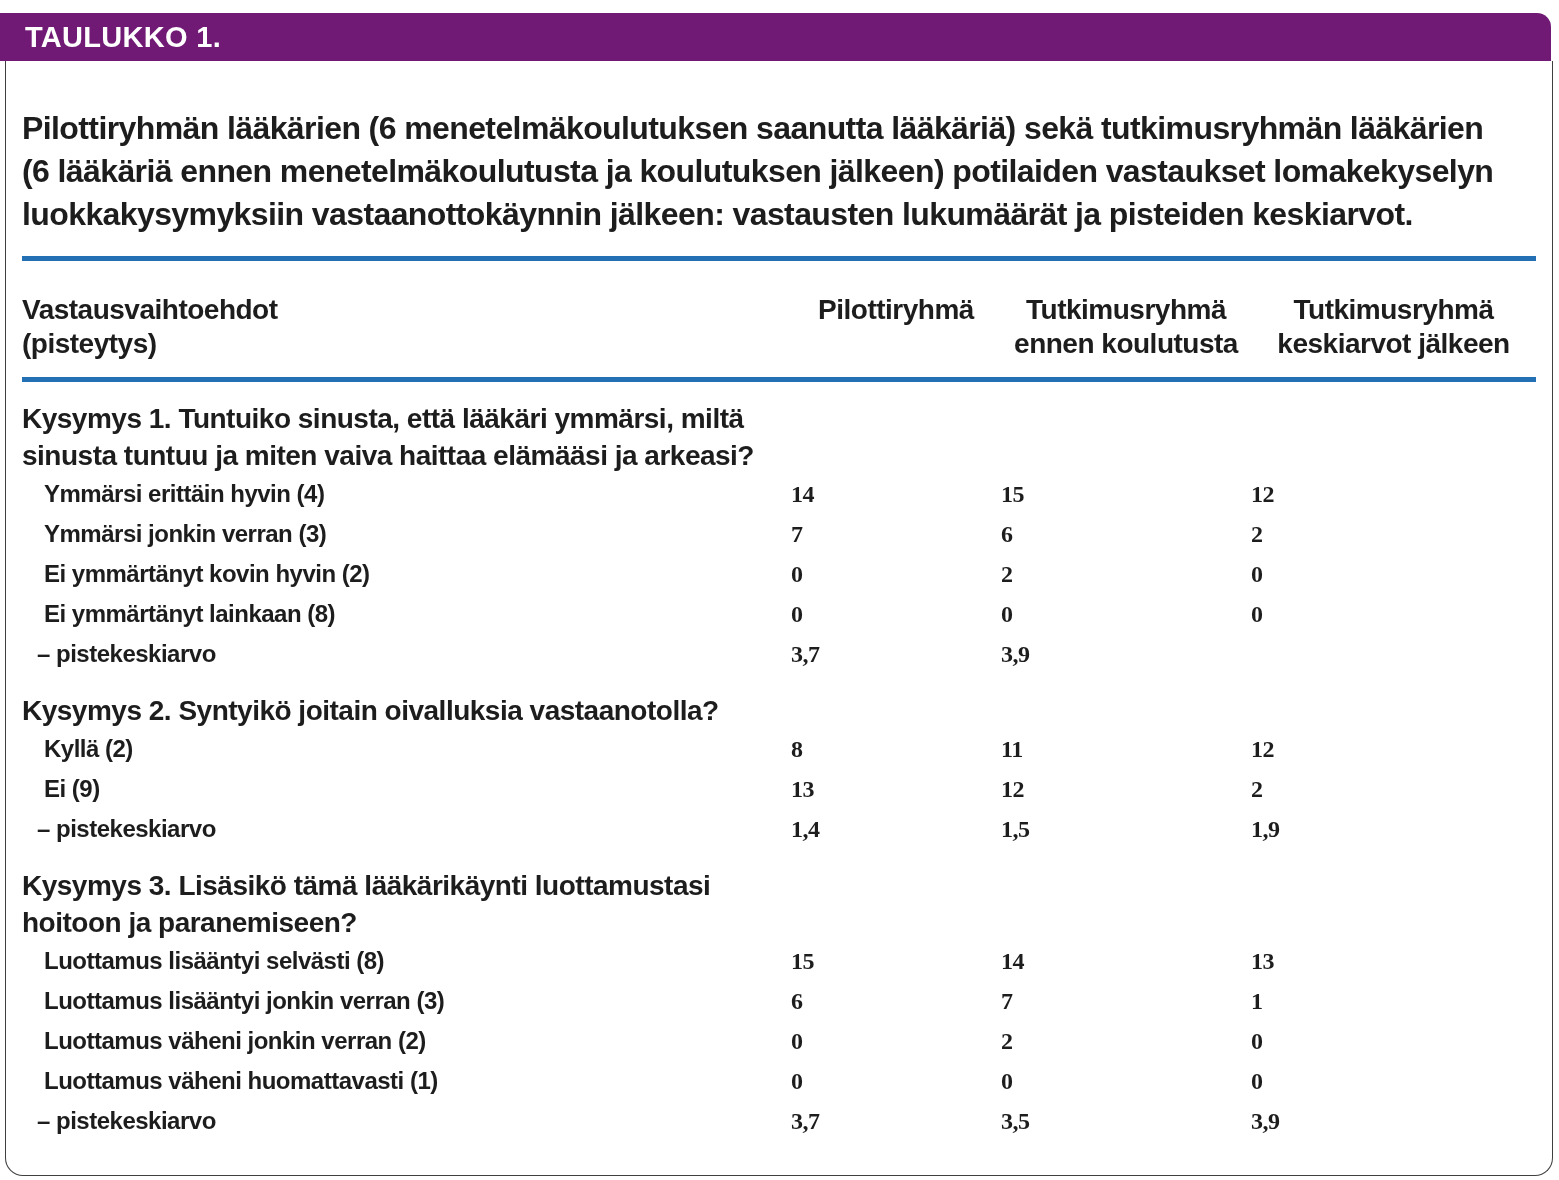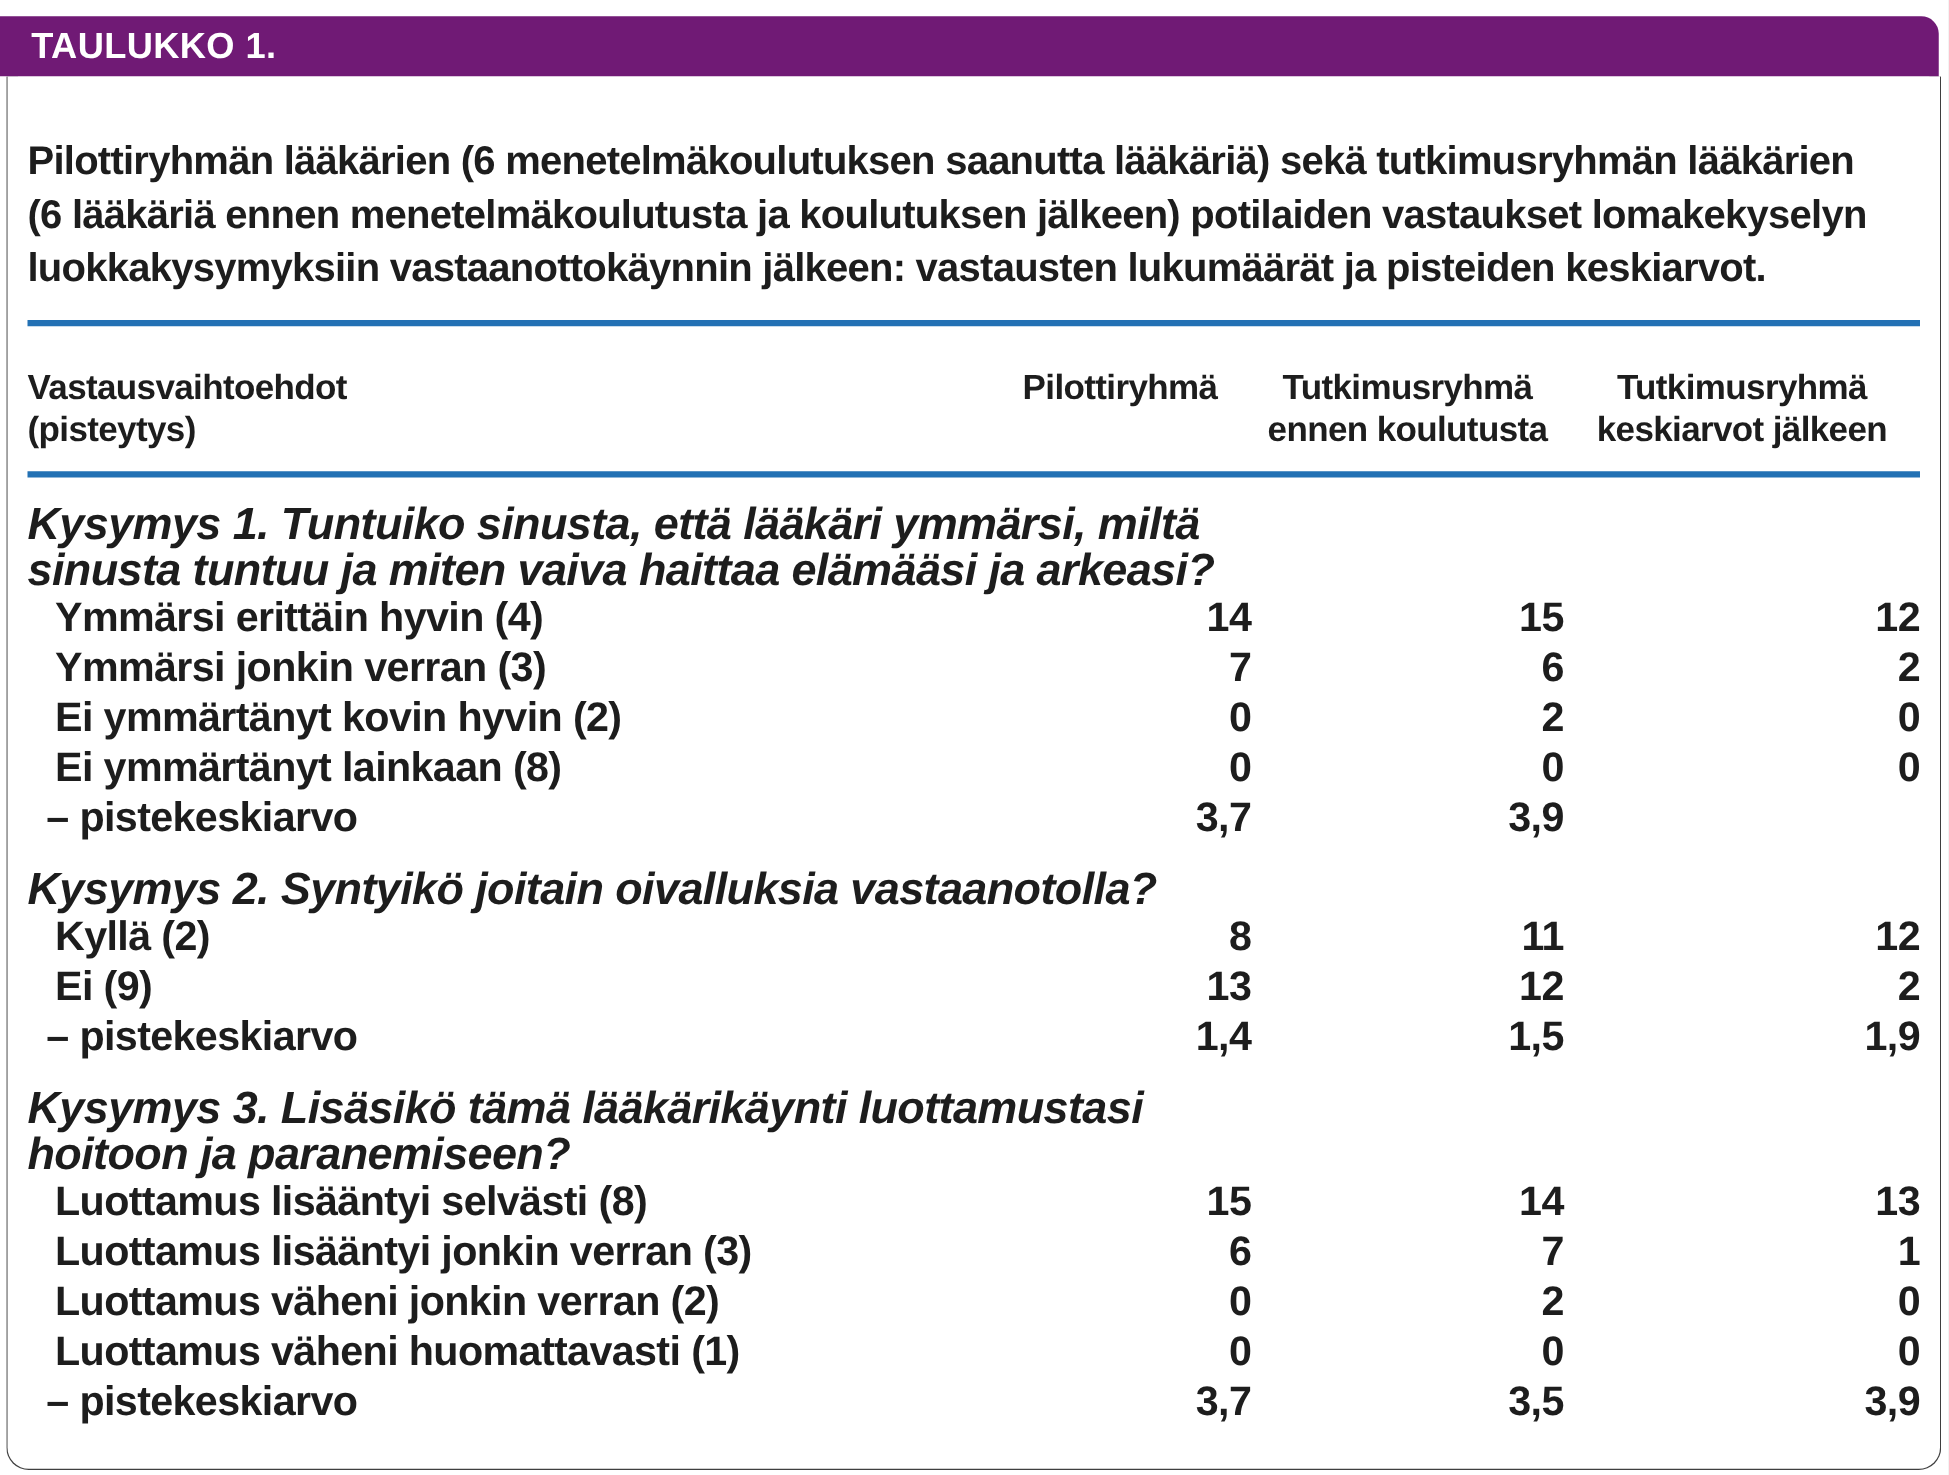--- a/index.html
+++ b/index.html
@@ -62,34 +62,33 @@
     letter-spacing: -0.5px;
   }
   .hcell {
     text-align: center;
     line-height: 34px;
     white-space: nowrap;
   }
   .hcell.left { text-align: left; }
   .section { margin-top: 18px; }
   .qline {
-    font-size: 36px;
+    font-size: 28px;
     line-height: 37px;
     letter-spacing: -0.5px;
     white-space: pre-line;
-    font-style: italic;
   }
   .row {
-    font-size: 33px;
+    font-size: 24px;
     line-height: 40px;
     letter-spacing: -0.5px;
   }
   .row .label { padding-left: 22px; }
   .row.mean .label { padding-left: 15px; }
-  .num { text-align: right; }
+  .num { text-align: left; font-family: Liberation Serif, serif; }
 </style>
 </head>
 <body>
 
 <div class="tab">
   <span>TAULUKKO 1.</span>
 </div>
 
 <div class="box">
   <p class="caption">Pilottiryhmän lääkärien (6 menetelmäkoulutuksen saanutta lääkäriä) sekä tutkimusryhmän lääkärien

